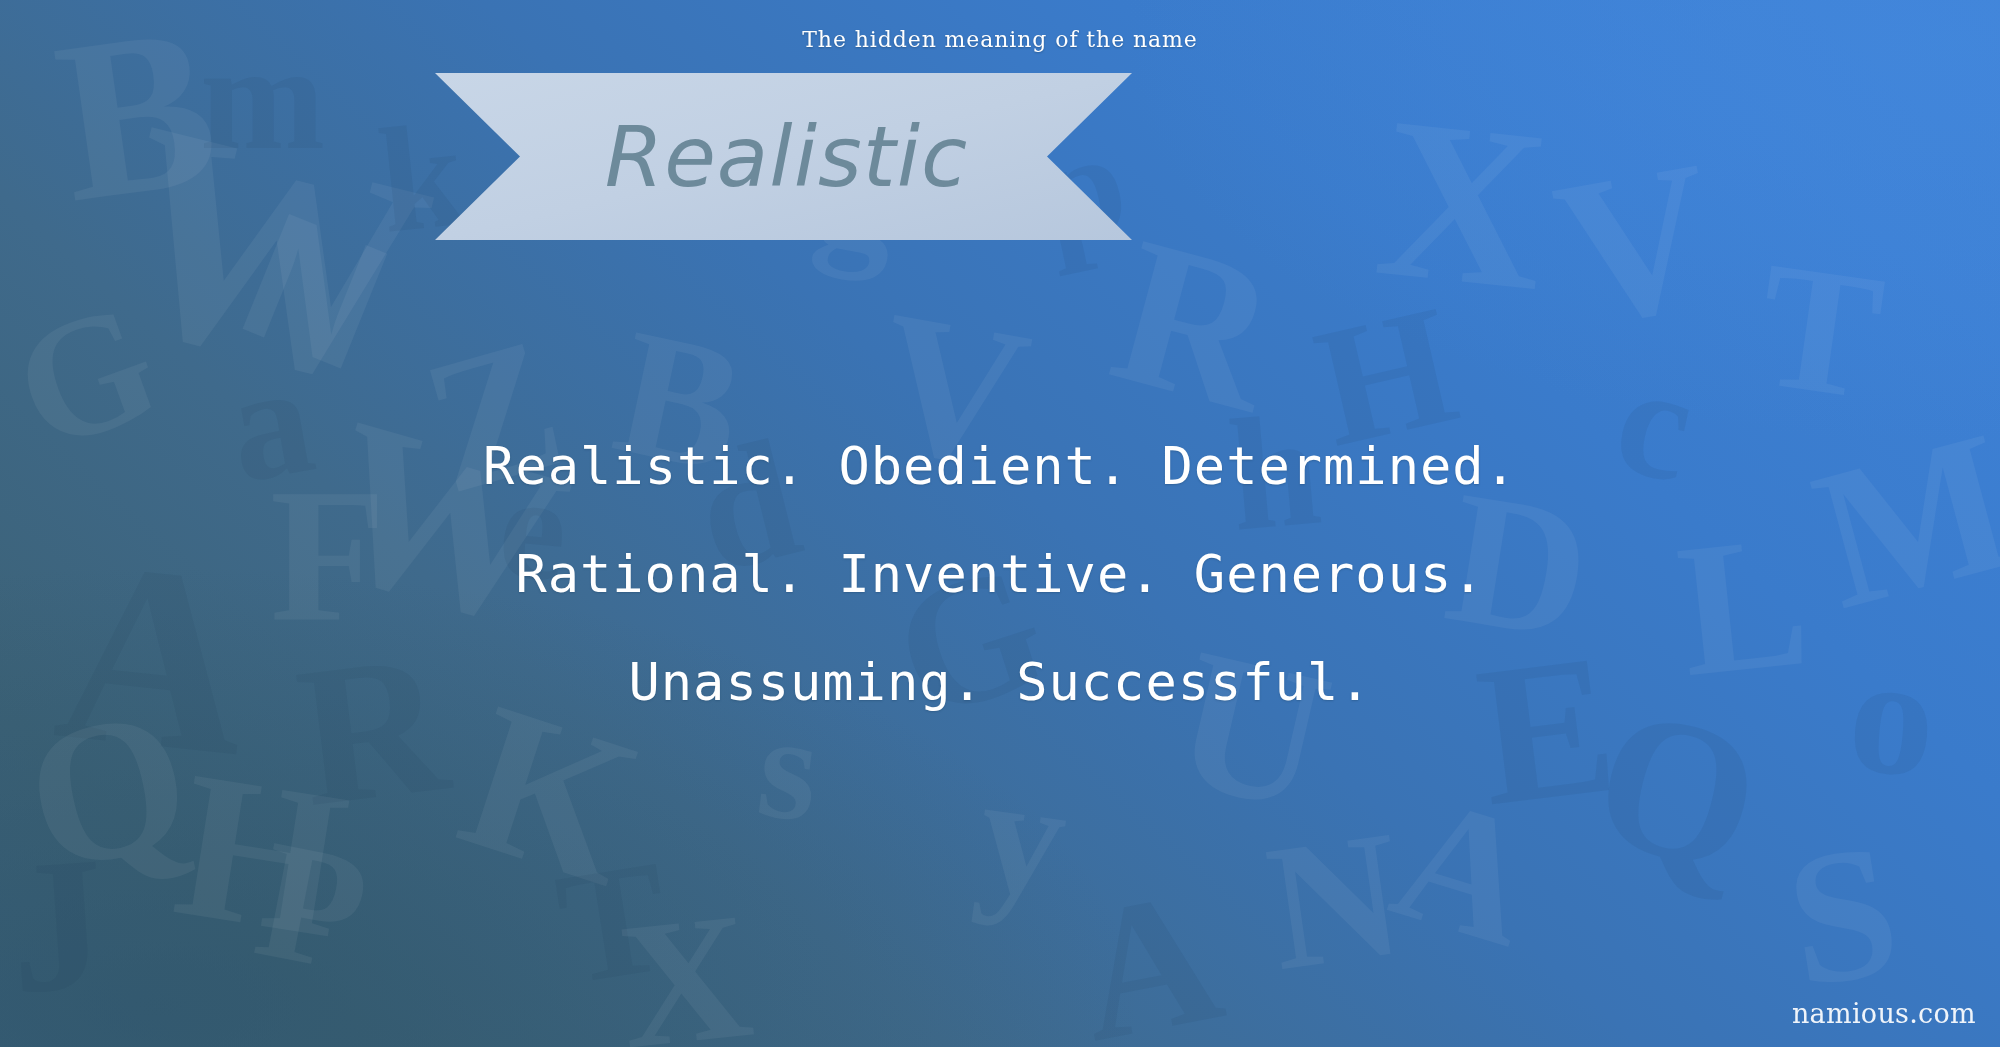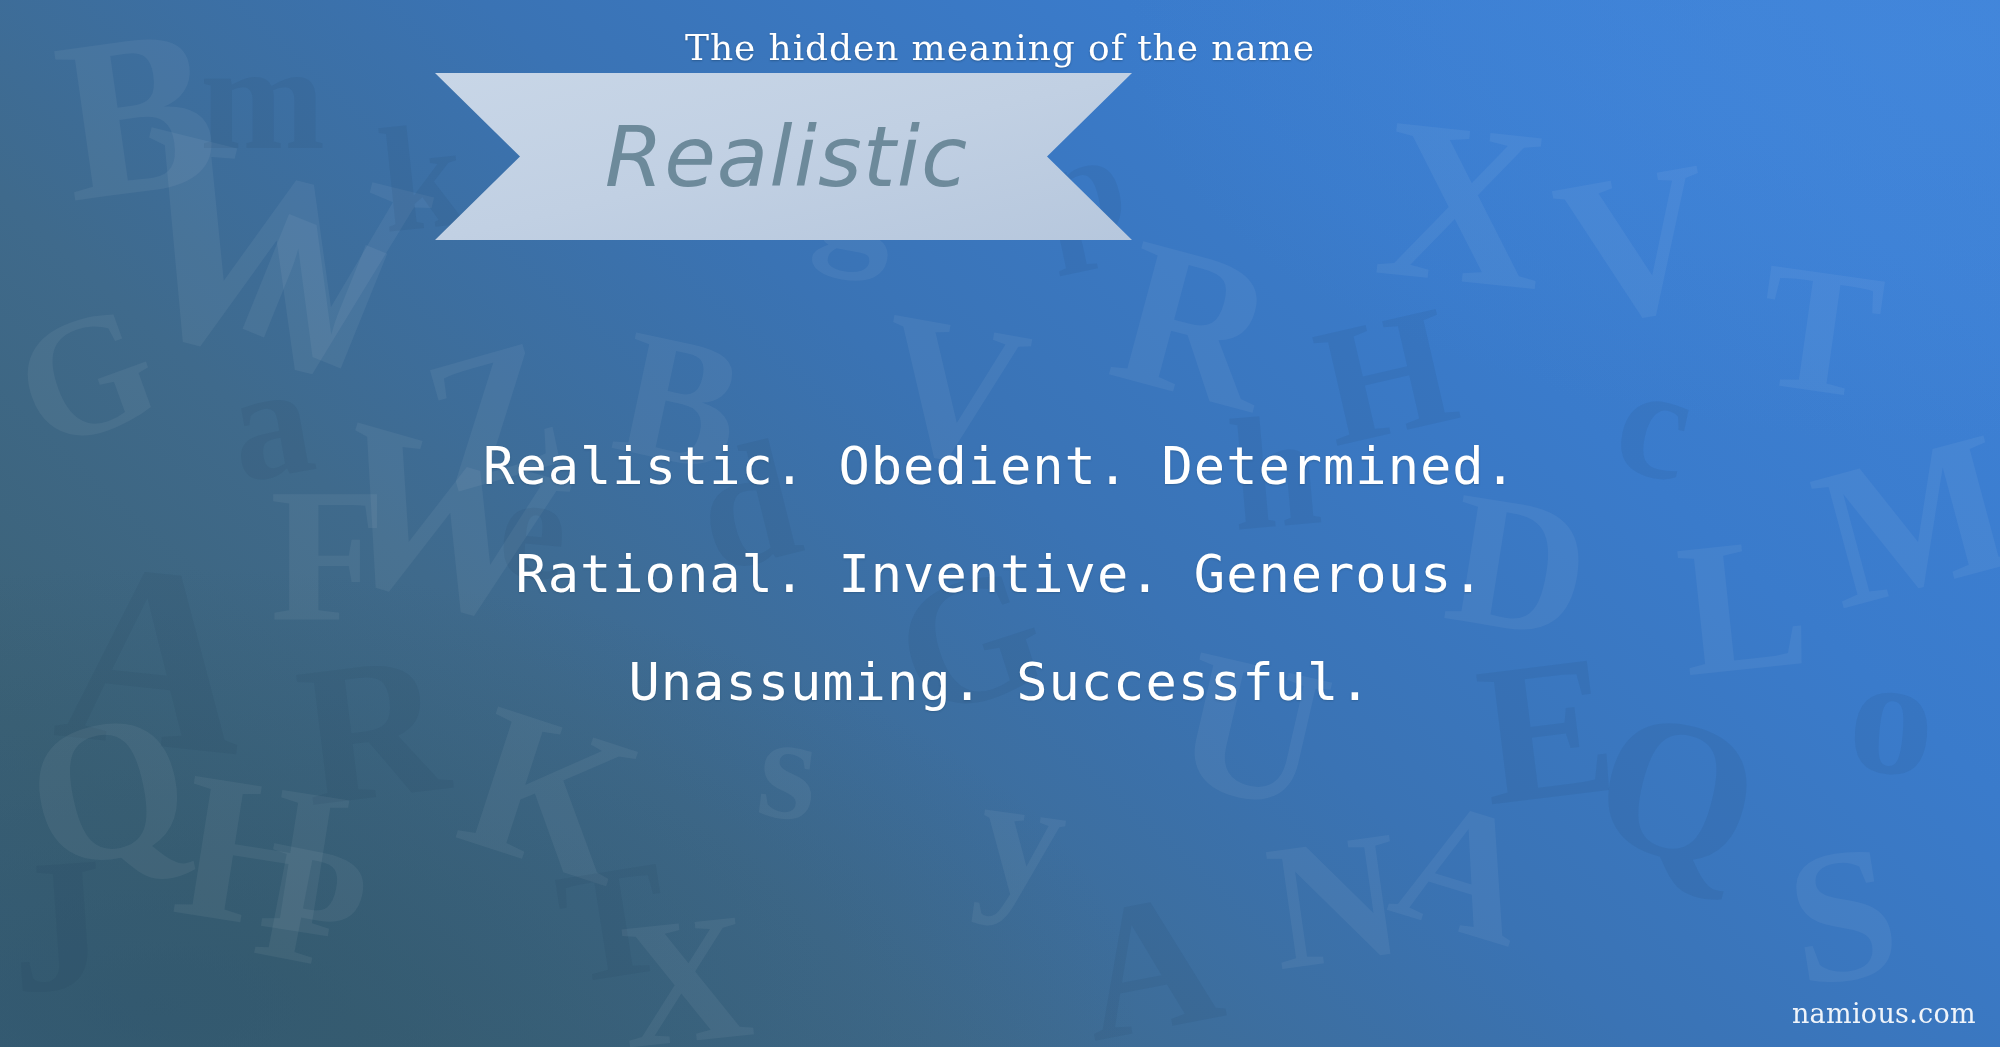--- a/index.html
+++ b/index.html
@@ -62,21 +62,21 @@
   }
 
   
   .caption {
     position: absolute;
     top: 27px;
     left: 0;
     width: 100%;
     text-align: center;
     font-family: "DejaVu Serif", serif;
-    font-size: 36px;
+    font-size: 22px;
     letter-spacing: 0.9px;
     color: #ffffff;
     text-shadow: 0 1px 2px rgba(25,60,95,0.45);
     z-index: 5;
   }
   .ribbon-shape {
     position: absolute;
     left: 435px;
     top: 73px;
     width: 697px;

